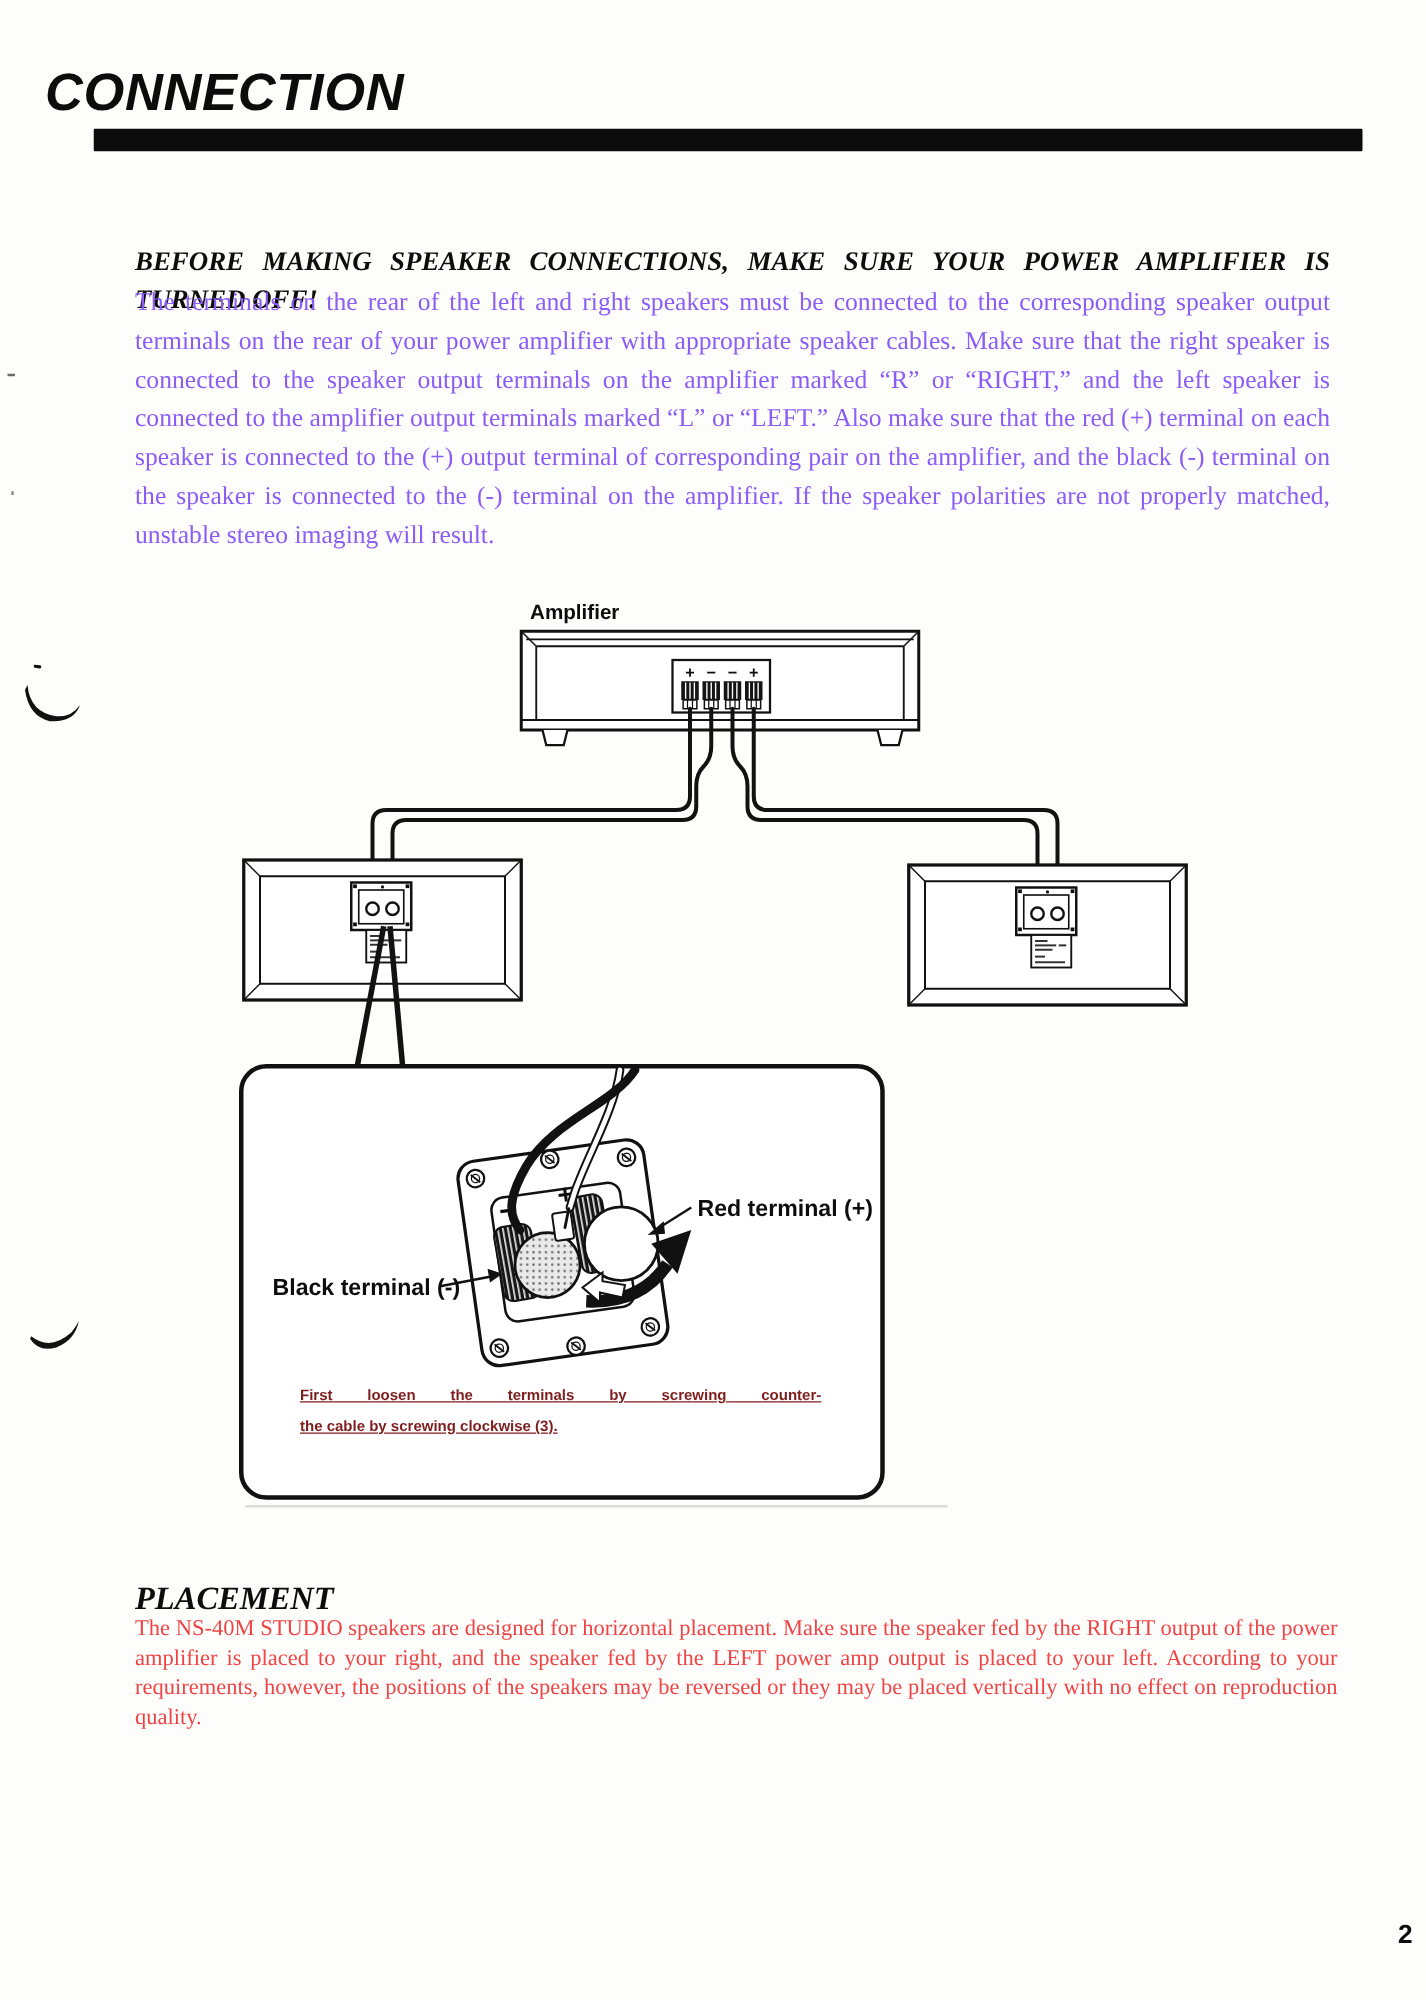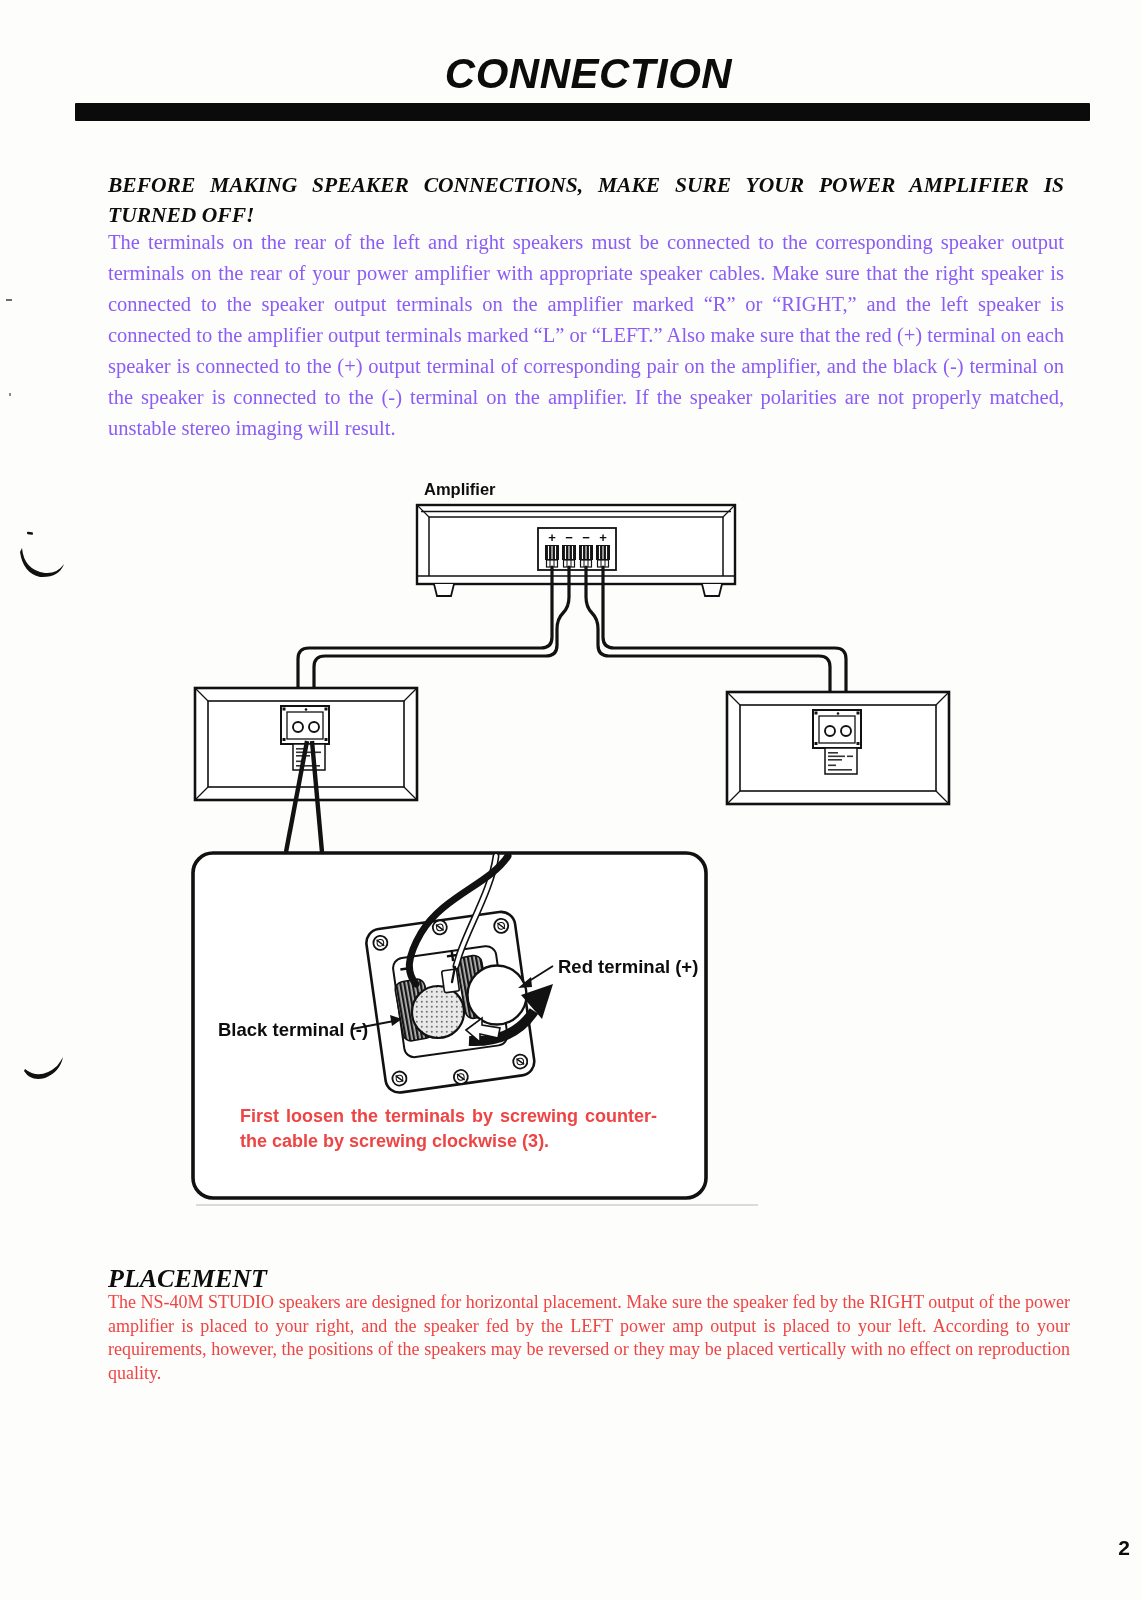--- a/index.html
+++ b/index.html
@@ -4,37 +4,37 @@
 <style>
   html,body{margin:0;padding:0;background:#9a9a9a;}
   .page{
     position:relative;width:1141px;height:1600px;background:#fdfdfc;
     font-family:"Liberation Serif",serif;color:#111;overflow:hidden;
     margin:0 auto;
   }
   .abs{position:absolute;}
   .title{
     left:0;top:50px;width:1141px;padding-left:36px;box-sizing:border-box;
-    text-align:center;font-family:"Liberation Sans",sans-serif;
+    text-align:left;font-family:"Liberation Sans",sans-serif;
     font-style:italic;font-weight:bold;font-size:42px;letter-spacing:.5px;color:#0c0c0c;
   }
   .rule{left:75px;top:103px;width:1015px;height:18px;background:#0b0b0b;border-radius:1px;}
   .intro-heading{
     left:108px;top:170px;width:956px;
     font-weight:bold;font-style:italic;font-size:21.5px;line-height:30px;color:#0d0d0d;
   }
-  .intro-heading .just{text-align:justify;text-align-last:justify;}
+  .intro-heading .just{text-align:justify;text-align-last:justify;margin-top:24px;}
   .body-par{
     left:108px;top:227px;width:956px;
     font-size:20.5px;line-height:31px;text-align:justify;color:#8b5cf6;
   }
   .instr{
     left:240px;top:1104px;width:417px;
-    font-family:"Liberation Sans",sans-serif;font-weight:bold;font-size:18px;
-    line-height:25px;color:#ef4444;
+    font-family:"Liberation Sans",sans-serif;font-weight:bold;font-size:12px;
+    line-height:25px;color:#7f1d1d;text-decoration:underline;
   }
   .instr .just{text-align:justify;text-align-last:justify;}
   .placement-heading{
     left:108px;top:1264px;font-weight:bold;font-style:italic;font-size:26px;color:#0d0d0d;
   }
   .placement-par{
     left:108px;top:1291px;width:962px;
     font-size:18px;line-height:23.6px;text-align:justify;color:#ef4444;
   }
   .pageno{

